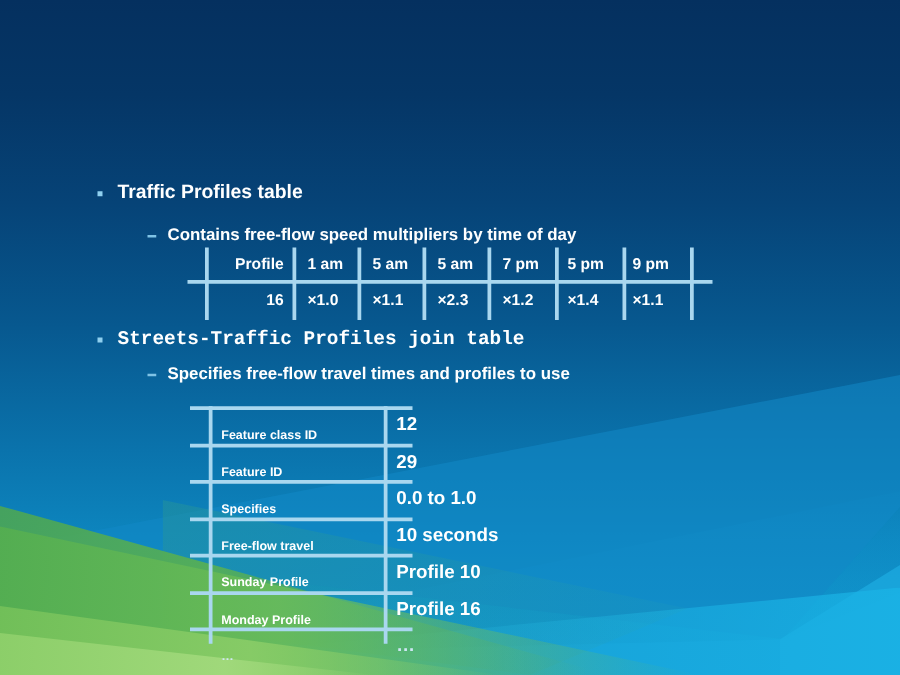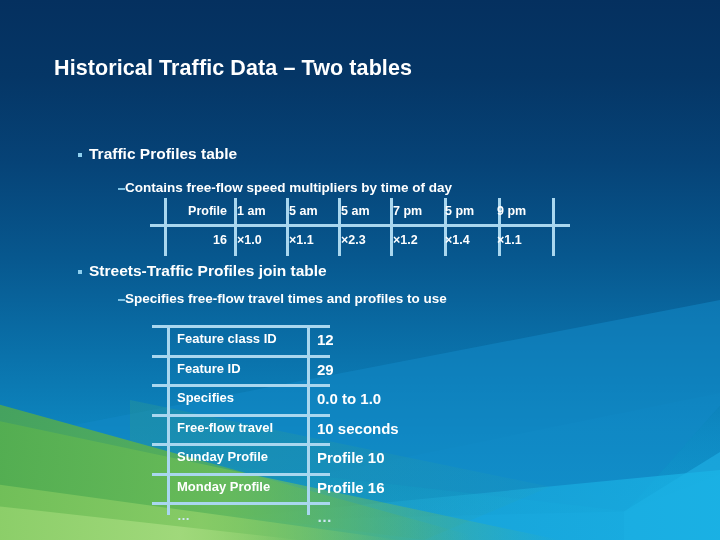--- a/index.html
+++ b/index.html
@@ -84,41 +84,41 @@
 
   
   #title{
     position:absolute;left:54px;top:56px;
     font-size:21.5px;font-weight:bold;color:#ffffff;
     letter-spacing:.1px;white-space:nowrap;
   }
 
   .lvl1{
     position:absolute;
-    display:flex;align-items:flex-start;gap:7px;
+    display:flex;align-items:flex-start;gap:12px;
     font-size:15.5px;font-weight:bold;color:#ffffff;white-space:nowrap;
   }
   .lvl1 .bullet-dot{
     display:inline-block;width:4px;height:4px;background:#8fd0ef;
     margin-top:8px;flex:0 0 auto;
   }
 
   .lvl2{
     position:absolute;
-    display:flex;align-items:flex-start;
+    display:flex;align-items:flex-start;gap:9px;
     font-size:13.5px;font-weight:bold;color:#ffffff;white-space:nowrap;
   }
   .lvl2 .bullet-dash{
     display:inline-block;width:7px;height:2px;background:#7fc3e6;
     margin-top:8px;flex:0 0 auto;
   }
 
   #b1{left:78px;top:145px;}
   #s1{left:118px;top:180px;}
-  #b2{left:78px;top:262px;}
+  #b2{left:78px;top:262px;font-family:Liberation Mono, monospace;}
   #s2{left:118px;top:291px;}
 
   
   #table1{
     position:absolute;left:150px;top:198px;
     width:420px;height:58px;text-align:right;
   }
   #table1 .t1-grid{position:absolute;inset:0;}
   #table1 .vline{
     position:absolute;top:0;width:3px;height:58px;background:#a9d7ef;
@@ -130,42 +130,42 @@
     position:absolute;left:0;width:420px;height:26px;
     display:flex;align-items:center;
   }
   #table1 .r-head{top:0;}
   #table1 .r-data{top:29px;}
   #table1 .cell{
     font-size:12.5px;font-weight:bold;color:#ffffff;
     display:flex;align-items:center;box-sizing:border-box;
   }
   #table1 .c0{width:70px;justify-content:flex-end;padding-right:7px;margin-left:14px;}
-  #table1 .cn{width:52px;justify-content:flex-start;padding-left:3px;}
+  #table1 .cn{width:52px;justify-content:flex-start;padding-left:12px;}
 
   
   #table2{
     position:absolute;left:152px;top:325px;
     width:178px;
   }
   #table2 .t2-vline{
     position:absolute;left:15px;top:0;width:3px;height:190px;background:#a9d7ef;
   }
   #table2 .t2-vline2{
     position:absolute;left:155px;top:0;width:3px;height:190px;background:#a9d7ef;
   }
   .t2row{
     position:relative;height:29.5px;display:flex;align-items:center;
   }
   .t2row .rowline{
     position:absolute;left:0;top:0;width:178px;height:3px;background:#a9d7ef;
   }
   .t2row .k{
-    position:absolute;left:25px;top:6px;
-    font-size:13px;font-weight:bold;color:#ffffff;white-space:nowrap;
+    position:absolute;left:25px;top:18px;
+    font-size:10px;font-weight:bold;color:#ffffff;white-space:nowrap;
   }
   .t2row .v{
     position:absolute;left:165px;top:6px;
     font-size:15px;font-weight:bold;color:#ffffff;white-space:nowrap;
   }
   .t2row.last .k,.t2row.last .v{color:#cfe7f5;}
 </style>
 </head>
 <body>
 
@@ -175,21 +175,20 @@
   <div class="wedge" id="wedge-blue-bowtie-top"></div>
   <div class="wedge" id="wedge-blue-bowtie-bottom"></div>
   <div class="wedge" id="wedge-blue-right-fan"></div>
   <div class="wedge" id="wedge-cyan-low"></div>
   <div class="wedge" id="wedge-teal-mid"></div>
   <div class="wedge" id="wedge-green-a"></div>
   <div class="wedge" id="wedge-green-b"></div>
   <div class="wedge" id="wedge-green-c"></div>
   <div class="wedge" id="wedge-green-d"></div>
 
-  <div id="title">Historical Traffic Data – Two tables</div>
 
   <div class="lvl1" id="b1">
     <span class="bullet-dot"></span>
     <span>Traffic Profiles table</span>
   </div>
   <div class="lvl2" id="s1">
     <span class="bullet-dash"></span>
     <span>Contains free-flow speed multipliers by time of day</span>
   </div>
 

